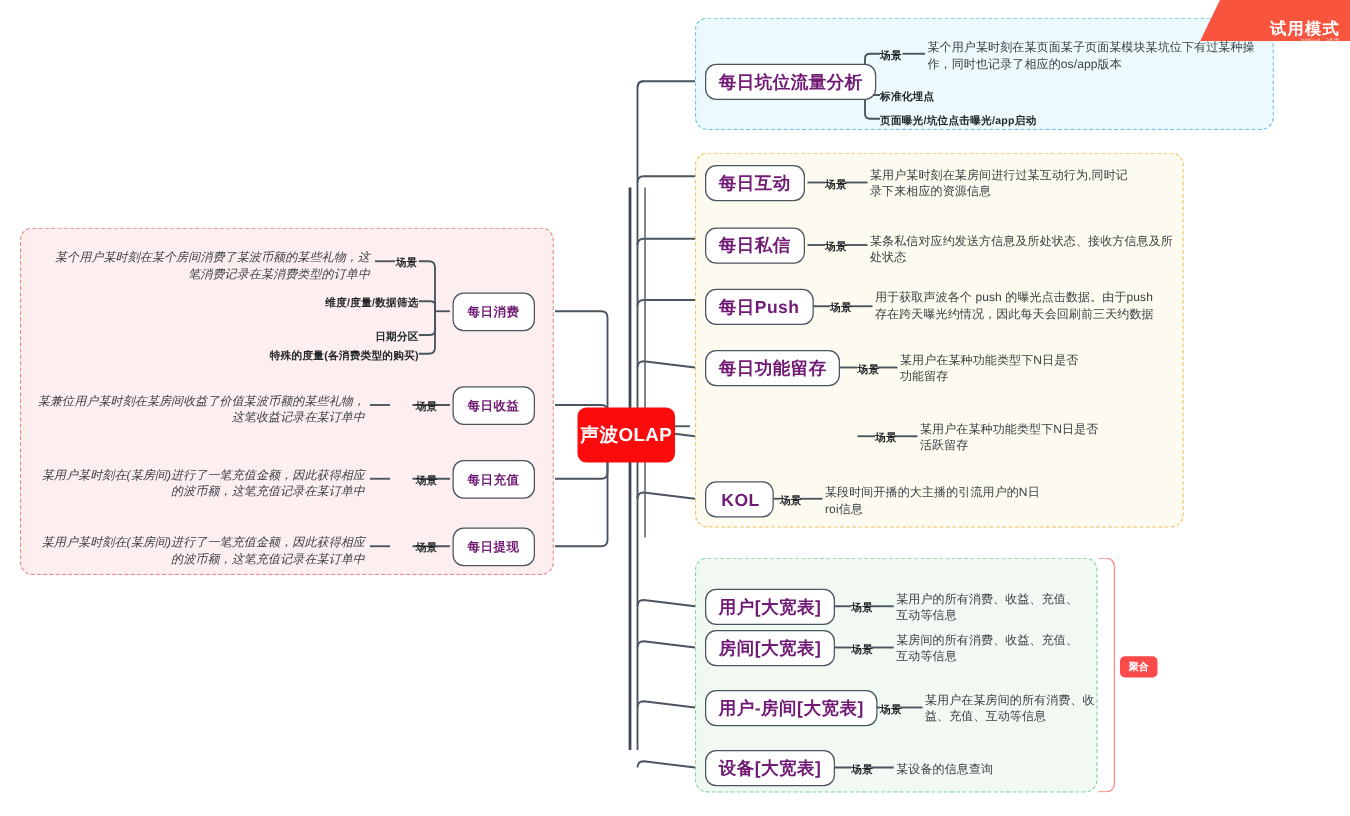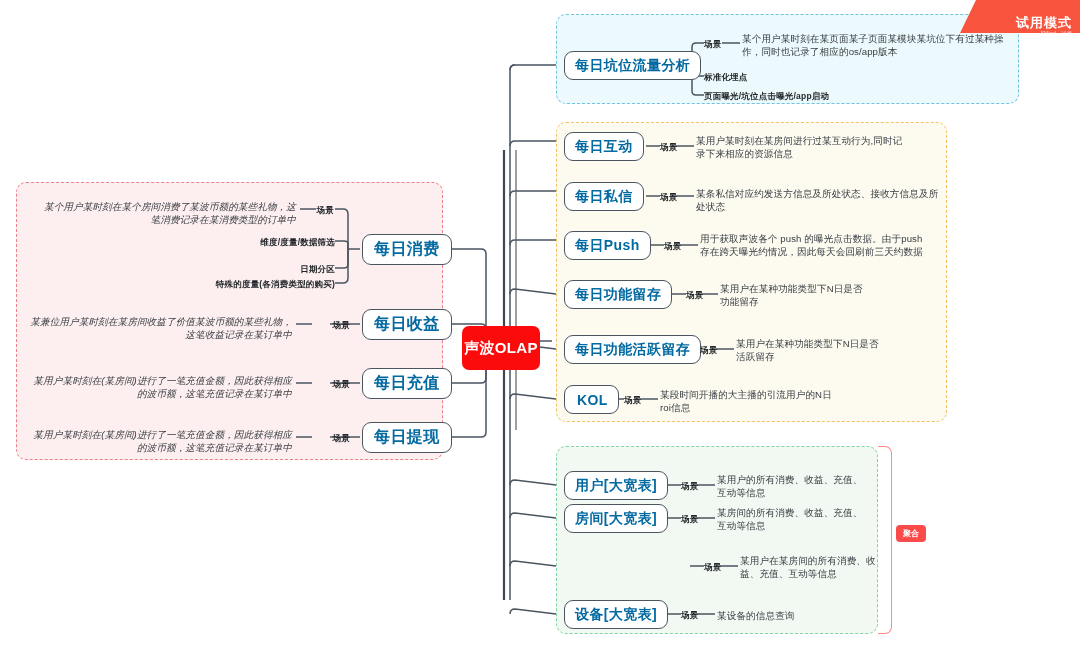--- a/index.html
+++ b/index.html
@@ -19,28 +19,28 @@
   .grp-orange{border:1.5px dashed #f4c162; background:#fdfaf0;}
   .grp-green {border:1.5px dashed #7fd6a2; background:#f2f8f2;}
   .grp-pink  {border:1.5px dashed #f0808c; background:#fdeff0;}
 
   
   .node{
     position:absolute;
     background:#ffffff;
     border:1.6px solid #4a5560;
     border-radius:9px;
-    color:#0369a1;
+    color:#701a75;
     font-weight:bold;
     display:flex;align-items:center;justify-content:center;
     box-sizing:border-box;
     white-space:nowrap;
     letter-spacing:.4px;
   }
-  .node.sz-lg{font-size:16px;padding:0 11px;height:31px;}
+  .node.sz-lg{font-size:10px;padding:0 11px;height:31px;}
   .node.sz-md{font-size:14px;padding:0 10px;height:29px;}
 
   .center-node{
     position:absolute;
     background:#fb0b0b;
     color:#ffffff;
     border-radius:7px;
     font-weight:bold;
     font-size:15px;
     display:flex;align-items:center;justify-content:center;
@@ -217,24 +217,24 @@
   <div class="desc right-text" style="left:38px;top:200px;width:258px;">某个用户某时刻在某个房间消费了某波币额的某些礼物，这笔消费记录在某消费类型的订单中</div>
   <div class="desc right-text" style="left:28px;top:315px;width:264px;">某兼位用户某时刻在某房间收益了价值某波币额的某些礼物，这笔收益记录在某订单中</div>
   <div class="desc right-text" style="left:28px;top:374px;width:264px;">某用户某时刻在(某房间)进行了一笔充值金额，因此获得相应的波币额，这笔充值记录在某订单中</div>
   <div class="desc right-text" style="left:28px;top:428px;width:264px;">某用户某时刻在(某房间)进行了一笔充值金额，因此获得相应的波币额，这笔充值记录在某订单中</div>
 
   <div class="node sz-md" style="left:564px;top:51px;">每日坑位流量分析</div>
   <div class="node sz-md" style="left:564px;top:132px;">每日互动</div>
   <div class="node sz-md" style="left:564px;top:182px;">每日私信</div>
   <div class="node sz-md" style="left:564px;top:231px;">每日Push</div>
   <div class="node sz-md" style="left:564px;top:280px;">每日功能留存</div>
-  <div class="node sz-md" style="left:564px;top:335px;">每日功能活跃留存</div>
   <div class="node sz-md" style="left:564px;top:385px;padding-left:12px;">KOL</div>
   <div class="node sz-md" style="left:564px;top:471px;">用户[大宽表]</div>
   <div class="node sz-md" style="left:564px;top:504px;">房间[大宽表]</div>
+  <div class="node sz-md" style="left:564px;top:552px;">用户-房间[大宽表]</div>
   <div class="node sz-md" style="left:564px;top:600px;">设备[大宽表]</div>
 
   <div class="sublabel" style="left:704px;top:39px;">场景</div>
   <div class="sublabel" style="left:704px;top:72px;">标准化埋点</div>
   <div class="sublabel" style="left:704px;top:91px;">页面曝光/坑位点击曝光/app启动</div>
 
   <div class="sublabel" style="left:660px;top:142px;">场景</div>
   <div class="sublabel" style="left:660px;top:192px;">场景</div>
   <div class="sublabel" style="left:664px;top:241px;">场景</div>
   <div class="sublabel" style="left:686px;top:290px;">场景</div>

